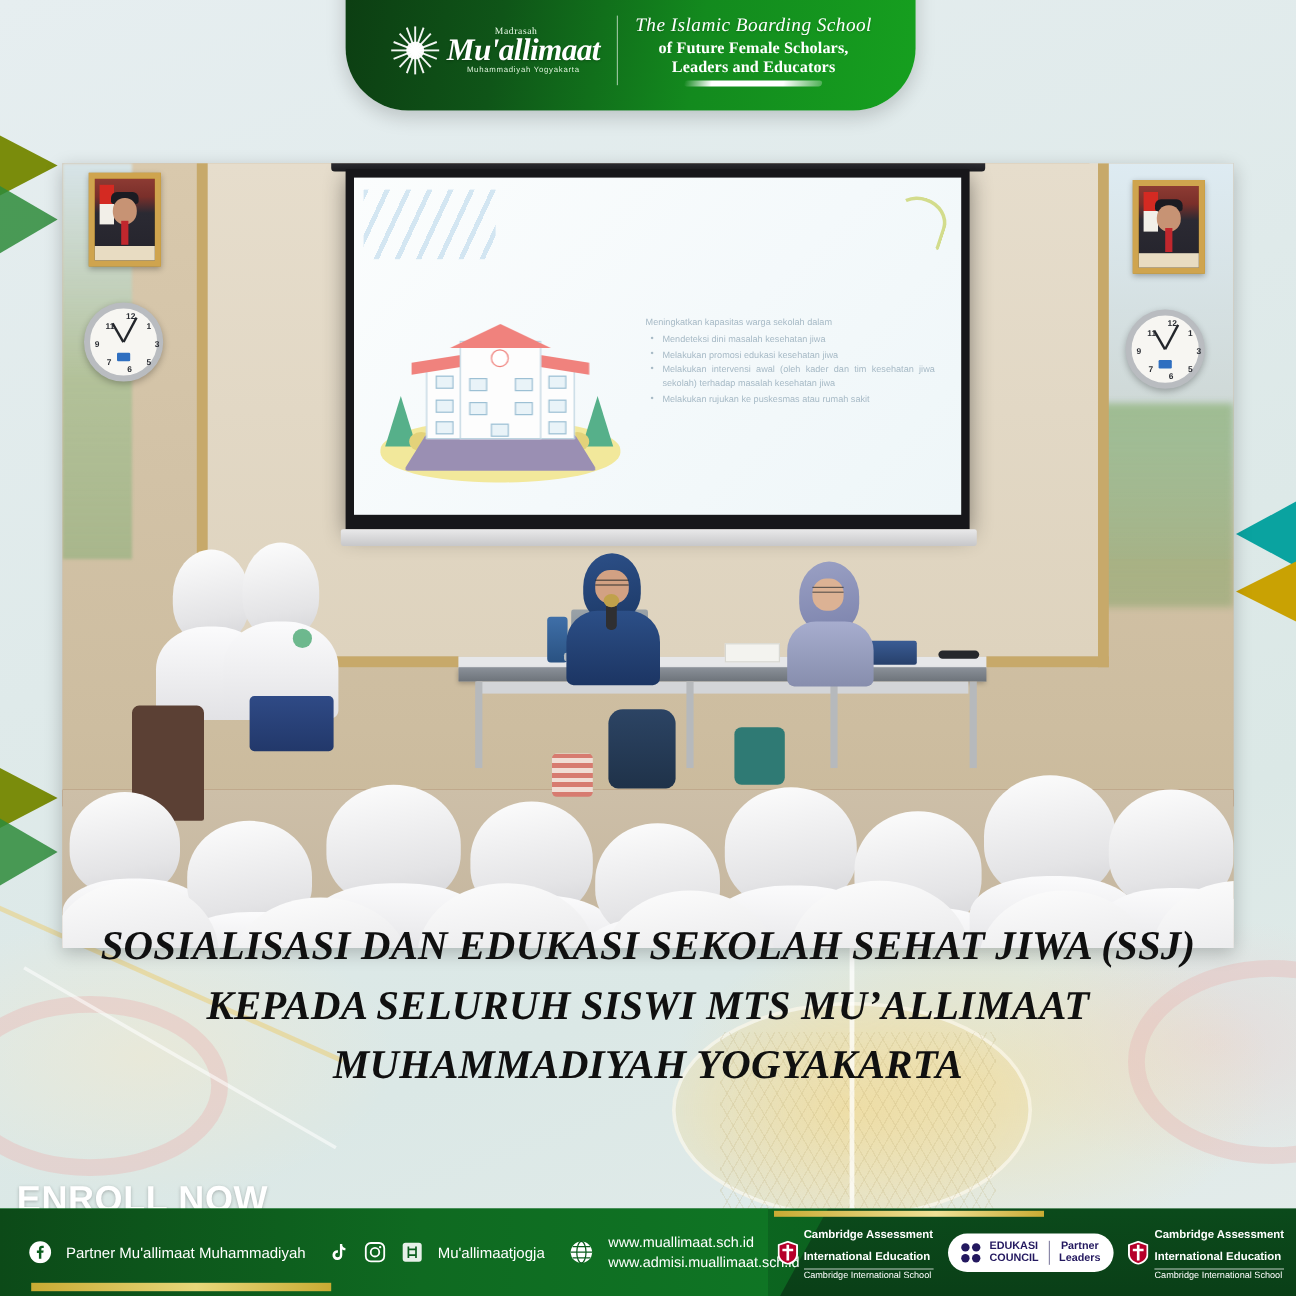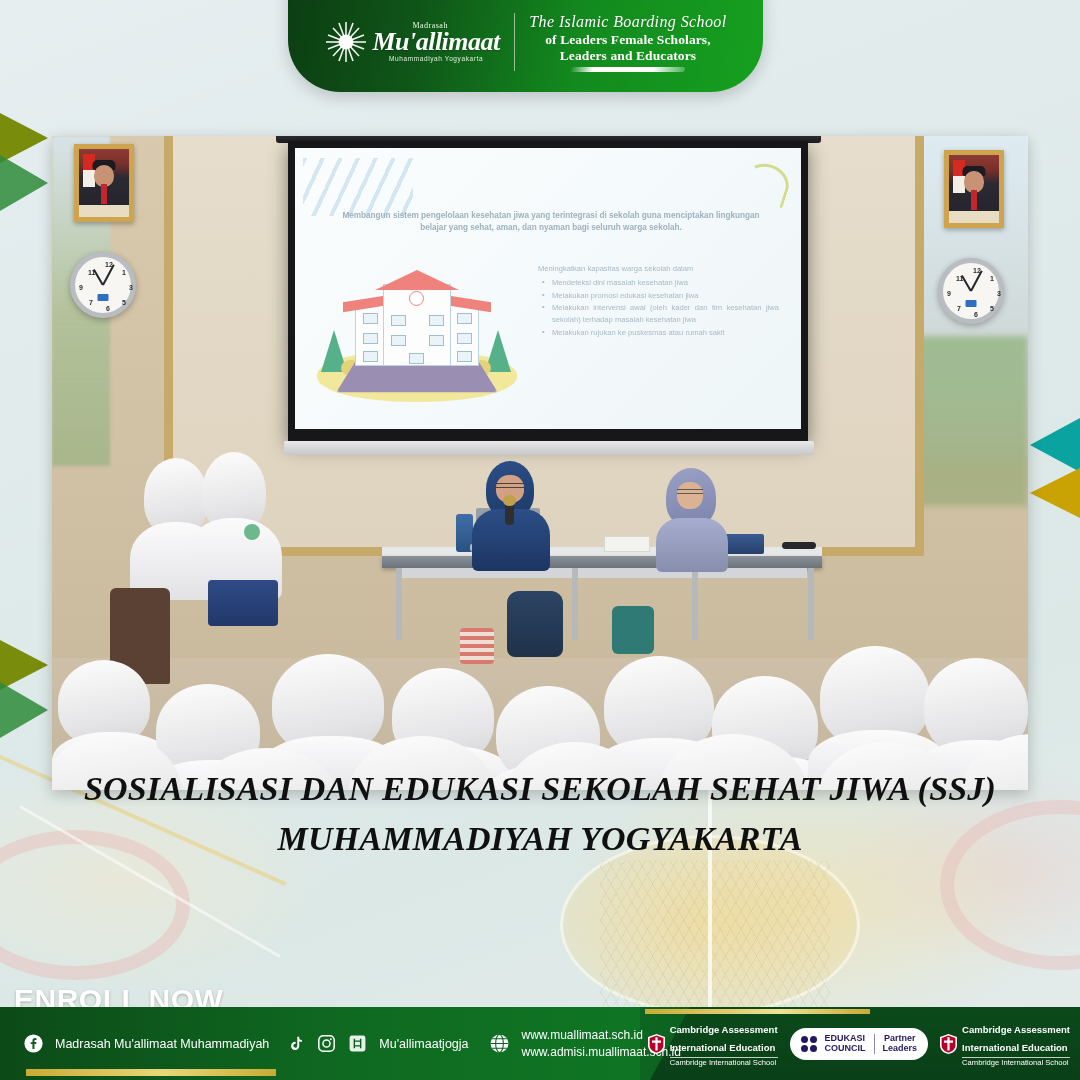--- a/index.html
+++ b/index.html
@@ -531,21 +531,21 @@
           <div class="logo-madrasah">Madrasah</div>
           <div class="logo-main">Mu'allimaat</div>
           <div class="logo-sub">Muhammadiyah Yogyakarta</div>
         </div>
       </div>
 
       <div class="hdr-divider"></div>
 
       <div class="tagline">
         <div class="tagline-script">The Islamic Boarding School</div>
-        <div class="tagline-bold">of Leaders Female Scholars,</div>
+        <div class="tagline-bold">of Future Female Scholars,</div>
         <div class="tagline-bold">Leaders and Educators</div>
         <div class="tagline-brush"></div>
       </div>
     </div>
   </div>
 
   <div class="photo">
     <div class="wall"></div>
     <div class="left-window"></div>
     <div class="window-light"></div>
@@ -592,21 +592,20 @@
       <span class="clock-num" style="left:4px;top:27px;">9</span>
       <span class="clock-num" style="left:13px;top:12px;">11</span>
       <span class="clock-badge"></span>
     </div>
 
     <div class="screen-roller"></div>
     <div class="screen-frame">
       <div class="slide">
         <div class="slide-deco-dots"></div>
         <div class="slide-deco-squiggle"></div>
-        <div class="slide-lead">Membangun sistem pengelolaan kesehatan jiwa yang terintegrasi di sekolah guna menciptakan lingkungan belajar yang sehat, aman, dan nyaman bagi seluruh warga sekolah.</div>
 
         <div class="slide-right">
           <div class="hdr">Meningkatkan kapasitas warga sekolah dalam</div>
           <ul>
             <li>Mendeteksi dini masalah kesehatan jiwa</li>
             <li>Melakukan promosi edukasi kesehatan jiwa</li>
             <li>Melakukan intervensi awal (oleh kader dan tim kesehatan jiwa sekolah) terhadap masalah kesehatan jiwa</li>
             <li>Melakukan rujukan ke puskesmas atau rumah sakit</li>
           </ul>
         </div>
@@ -743,39 +742,40 @@
       <div class="hijab-white" style="position:absolute;left:10px;top:0;width:146px;height:122px;"></div>
     </div>
 
     <div class="backpack"></div>
     <div class="bag-teal"></div>
     <div class="bag-stripe"></div>
   </div>
 
   <div class="title-block">
     <div class="title-line">SOSIALISASI DAN EDUKASI SEKOLAH SEHAT JIWA (SSJ)</div>
+    <div class="title-line">KEPADA SELURUH SISWI MTS MU’ALLIMAAT</div>
     <div class="title-line">MUHAMMADIYAH YOGYAKARTA</div>
   </div>
 
   <div class="enroll-now">ENROLL NOW</div>
 
   <div class="footer">
     <div class="footer-dark-left"></div>
     <div class="footer-dark-wedge"></div>
     <div class="footer-goldbar-left"></div>
     <div class="footer-goldbar-right"></div>
 
     <div class="footer-row">
       <span class="f-icon">
         <svg width="19" height="19" viewBox="0 0 24 24" aria-hidden="true">
           <circle cx="12" cy="12" r="11.5" fill="#ffffff"></circle>
           <path d="M13.2 19v-6.3h2.1l.32-2.45H13.2V8.7c0-.71.2-1.19 1.21-1.19h1.3V5.32A17 17 0 0 0 13.82 5.2c-1.88 0-3.17 1.15-3.17 3.26v1.82H8.5v2.45h2.15V19z" fill="#0b5e1e"></path>
         </svg>
       </span>
-      <span class="f-text">Madrasah Mu'allimaat Muhammadiyah</span>
+      <span class="f-text">Partner Mu'allimaat Muhammadiyah</span>
 
       <span class="f-icon" style="margin-left:6px;">
         <svg width="18" height="19" viewBox="0 0 24 24" aria-hidden="true">
           <path d="M16.3 3h-2.6v12.1a2.6 2.6 0 1 1-2.2-2.57V9.85a5.45 5.45 0 1 0 4.8 5.41V8.9a6.3 6.3 0 0 0 3.5 1.07V7.4a3.73 3.73 0 0 1-3.5-4.4z" fill="#ffffff"></path>
         </svg>
       </span>
       <span class="f-icon">
         <svg width="19" height="19" viewBox="0 0 24 24" aria-hidden="true">
           <rect x="2.3" y="2.3" width="19.4" height="19.4" rx="5.4" fill="none" stroke="#ffffff" stroke-width="1.9"></rect>
           <circle cx="12" cy="12" r="4.5" fill="none" stroke="#ffffff" stroke-width="1.9"></circle>

